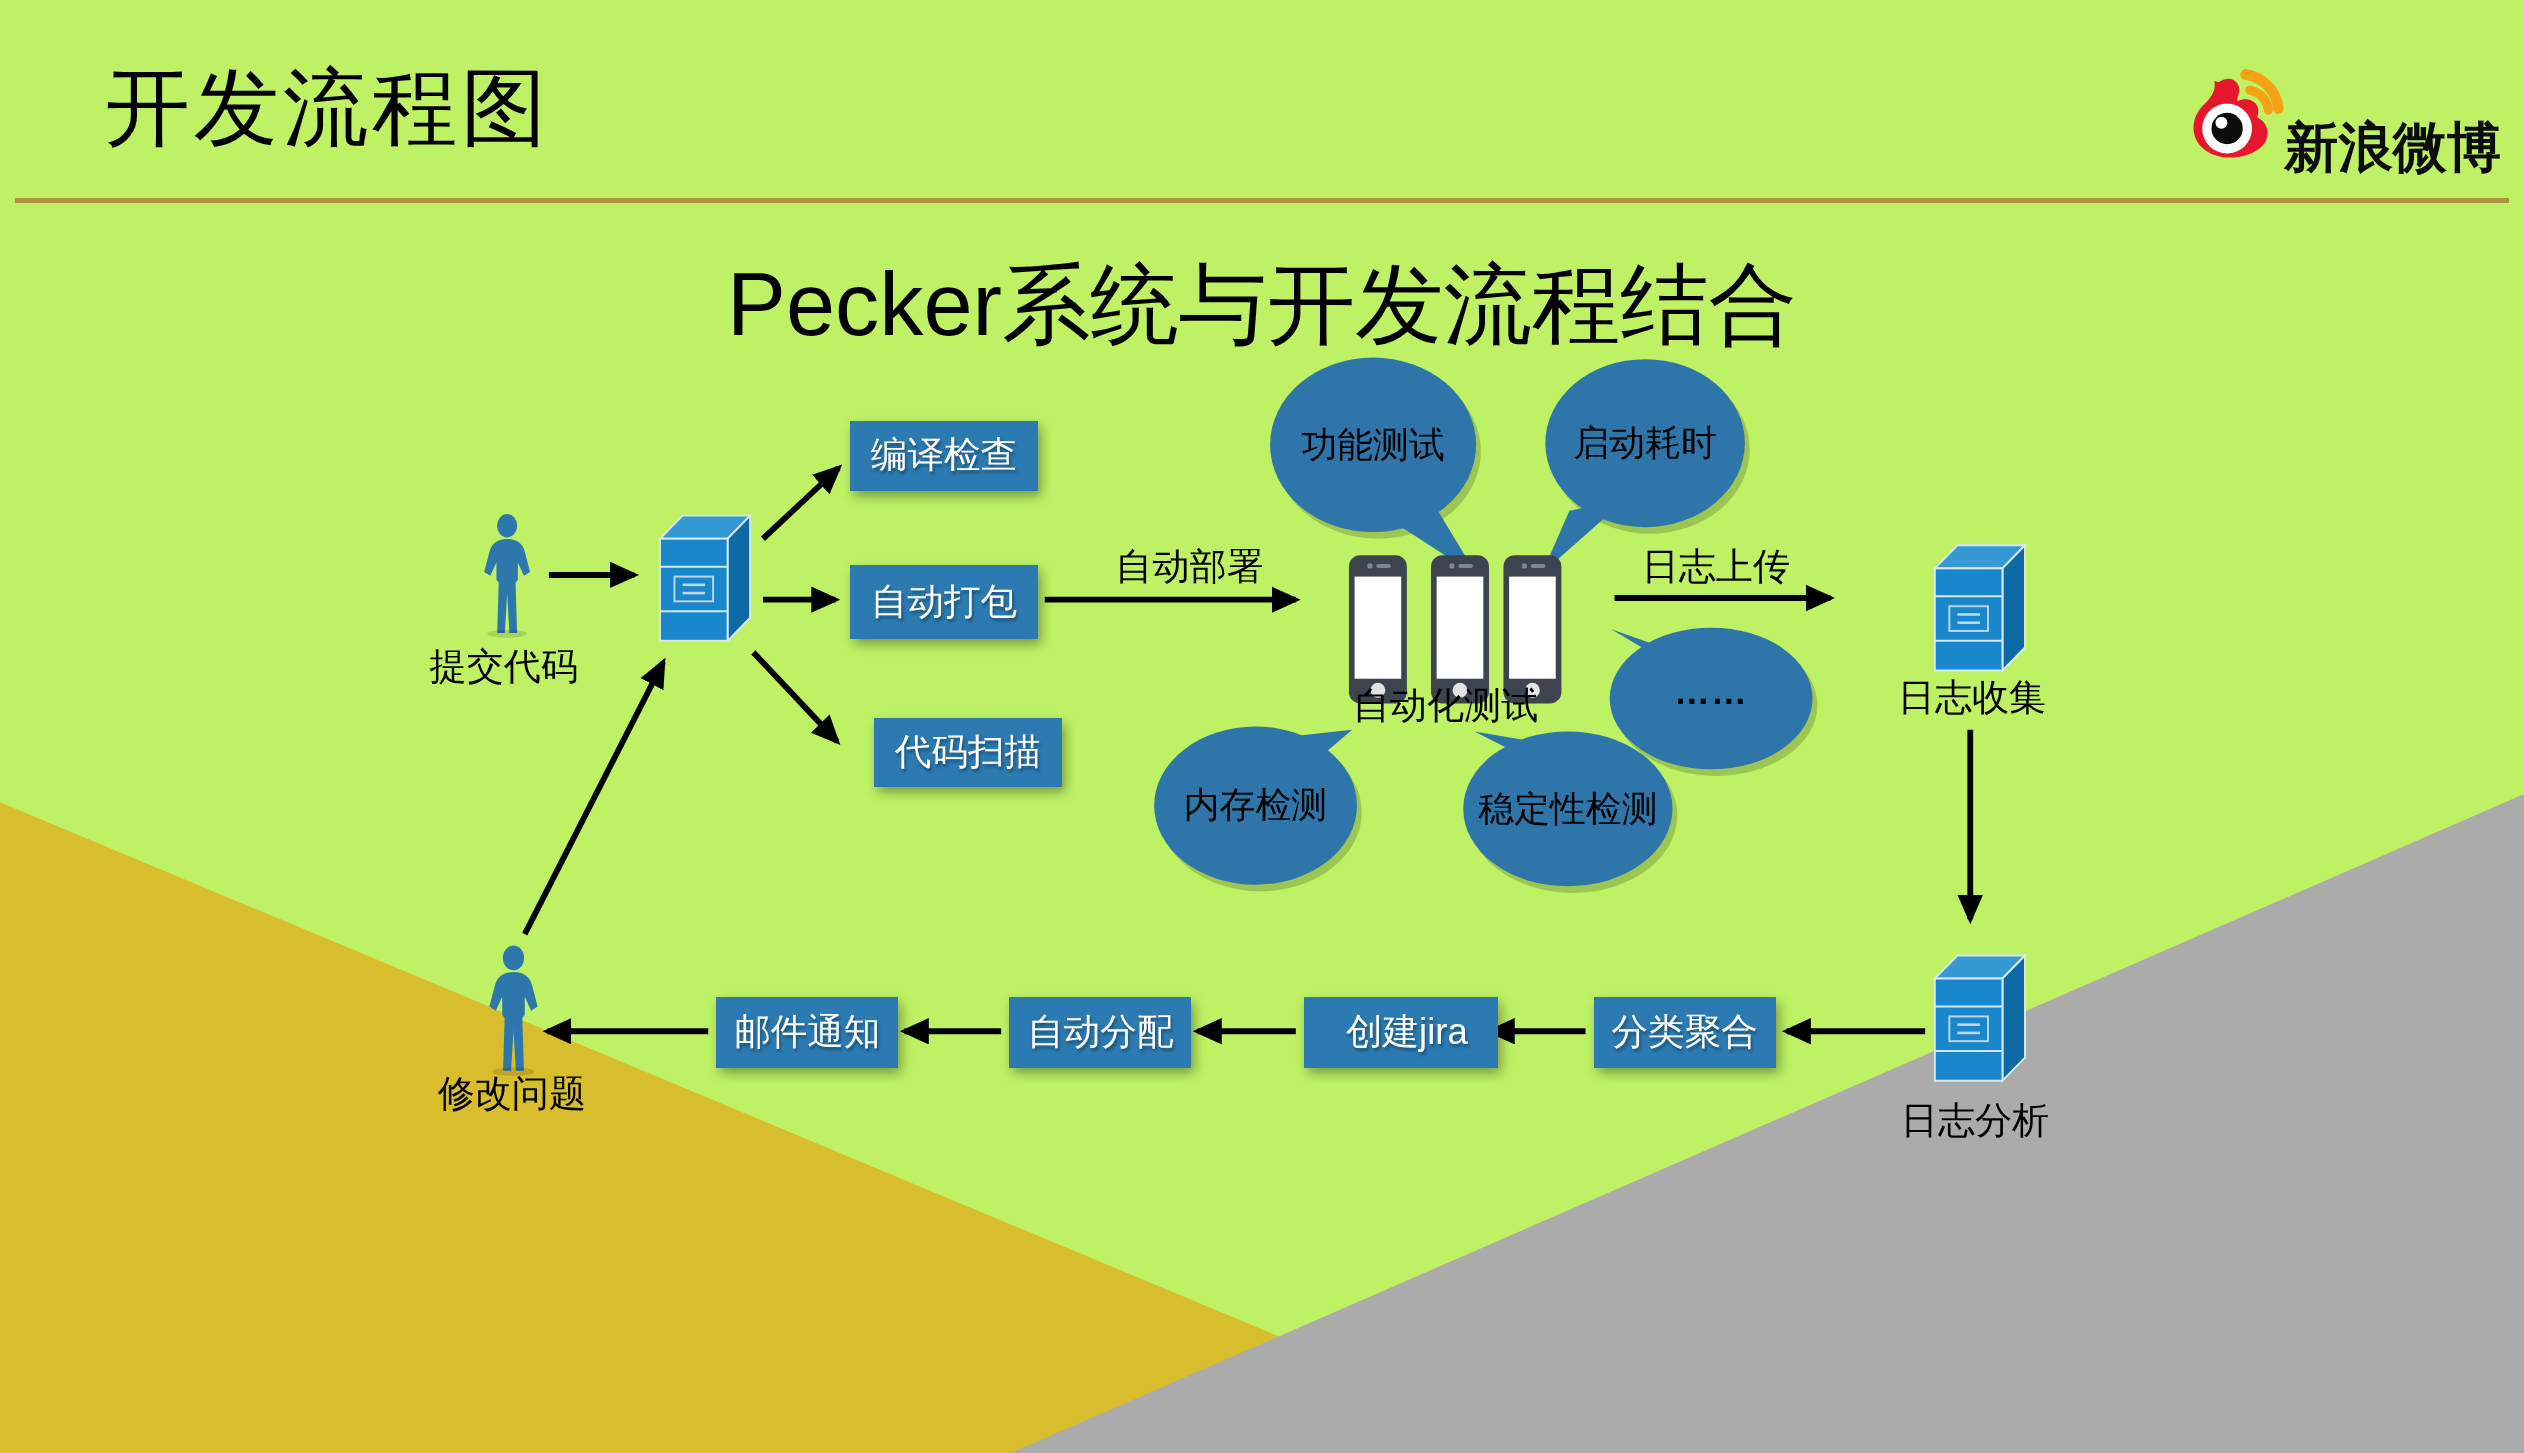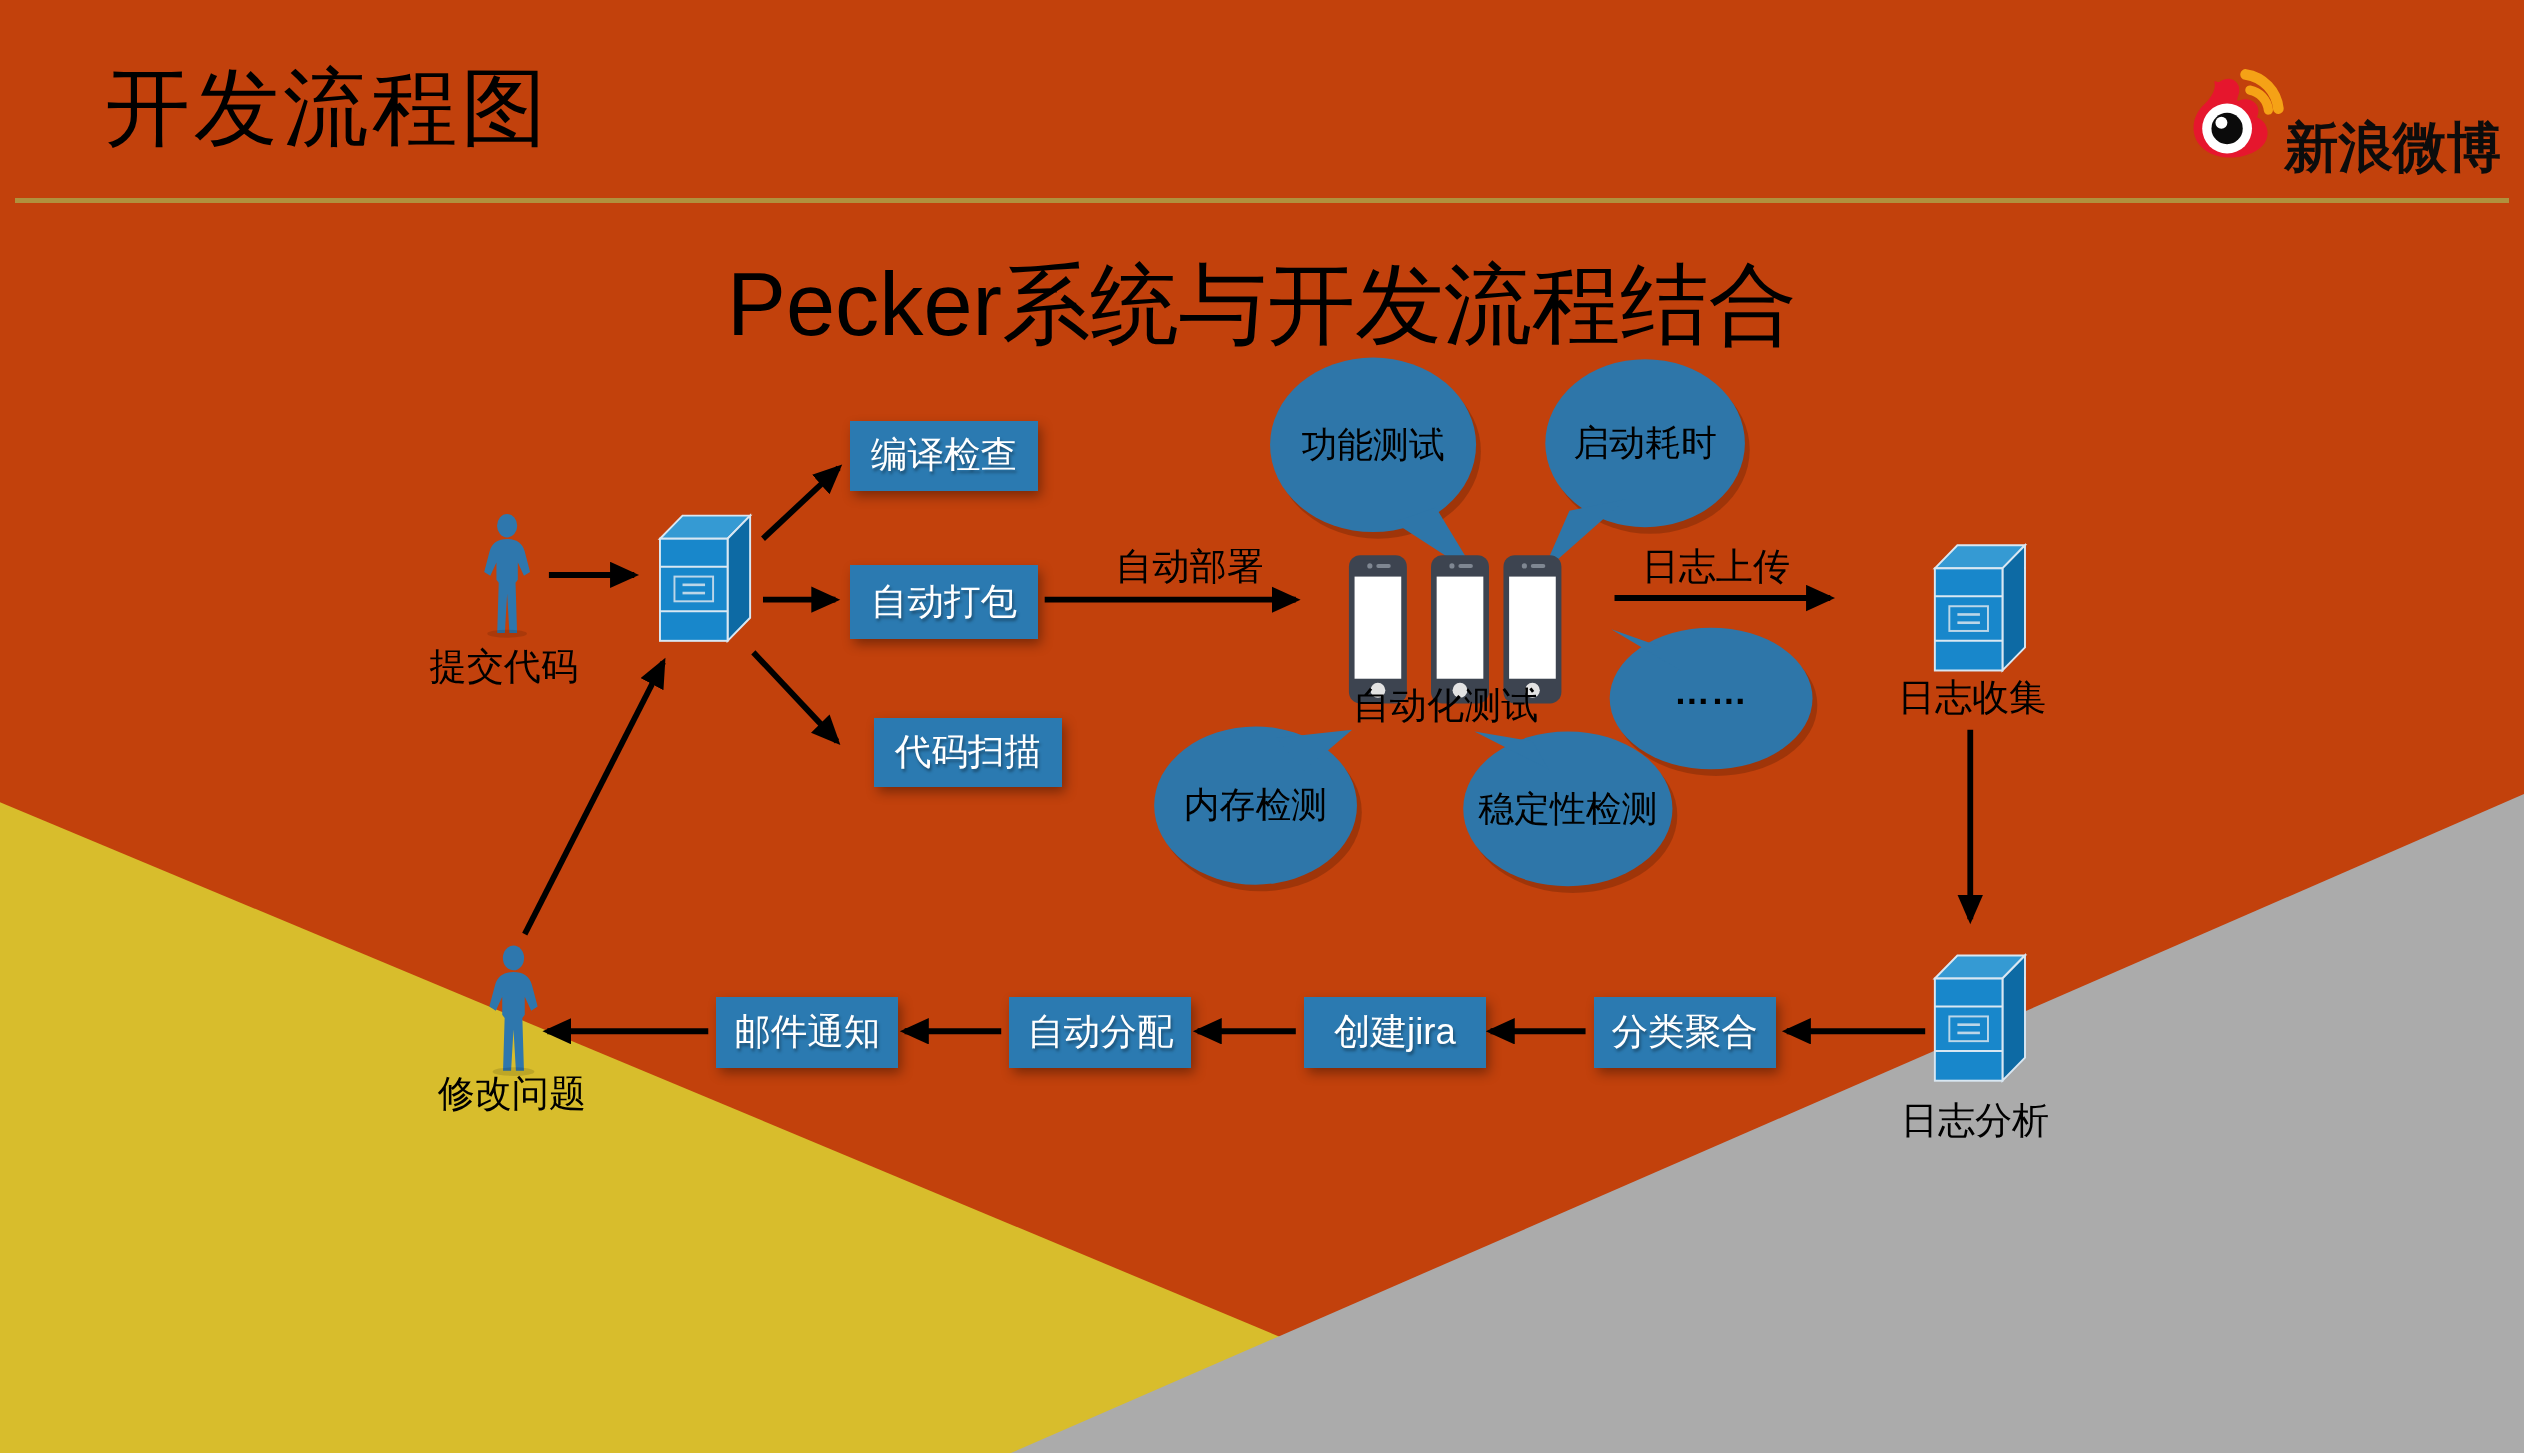--- a/index.html
+++ b/index.html
@@ -4,21 +4,21 @@
 <style>
   html, body {
     margin: 0; padding: 0;
     width: 100%; height: 100%;
     background: #ffffff;
     overflow: hidden;
     font-family: "Liberation Sans", "DejaVu Sans", sans-serif;
   }
   #stage {
     position: absolute; inset: 0;
-    background: #c2410c;
+    background: #bef264;
   }
   #bg-svg {
     position: absolute; left: 0; top: 0;
     width: 100%; height: 100%;
     display: block;
   }
   
   .page-title {
     position: absolute;
     left: 4.15%; top: 3.5%;
@@ -201,21 +201,21 @@
     <path d="M54,27 A16,16 0 0 1 67,41" stroke="#f5a216" stroke-width="6.5" stroke-linecap="round" fill="none"></path>
   </svg>
   <div class="logo-text">新浪微博</div>
 
   <div class="main-heading">Pecker系统与开发流程结合</div>
 
   <div class="flow-box" style="left:33.67%; top:29.0%; width:7.46%; height:4.76%;">编译检查</div>
   <div class="flow-box" style="left:33.67%; top:38.9%; width:7.46%; height:5.1%;text-align:right;">自动打包</div>
   <div class="flow-box" style="left:33.67%; top:49.4%; width:7.46%; height:4.76%;margin-left:24px;">代码扫描</div>
   <div class="flow-box" style="left:63.14%; top:68.6%; width:7.21%; height:4.88%;">分类聚合</div>
-  <div class="flow-box" style="left:51.66%; top:68.6%; width:7.21%; height:4.88%;">创建jira</div>
+  <div class="flow-box" style="left:51.66%; top:68.6%; width:7.21%; height:4.88%;padding-left:12px;">创建jira</div>
   <div class="flow-box" style="left:39.99%; top:68.6%; width:7.21%; height:4.88%;">自动分配</div>
   <div class="flow-box" style="left:28.38%; top:68.6%; width:7.21%; height:4.88%;">邮件通知</div>
 
   <div class="diagram-label" style="left:19.96%; top:44.2%;">提交代码</div>
   <div class="diagram-label" style="left:47.13%; top:37.3%;">自动部署</div>
   <div class="diagram-label" style="left:57.27%; top:46.9%;">自动化测试</div>
   <div class="diagram-label" style="left:67.98%; top:37.3%;">日志上传</div>
   <div class="diagram-label" style="left:78.13%; top:46.3%;">日志收集</div>
   <div class="diagram-label" style="left:78.25%; top:75.4%;">日志分析</div>
   <div class="diagram-label" style="left:20.28%; top:73.6%;">修改问题</div>

